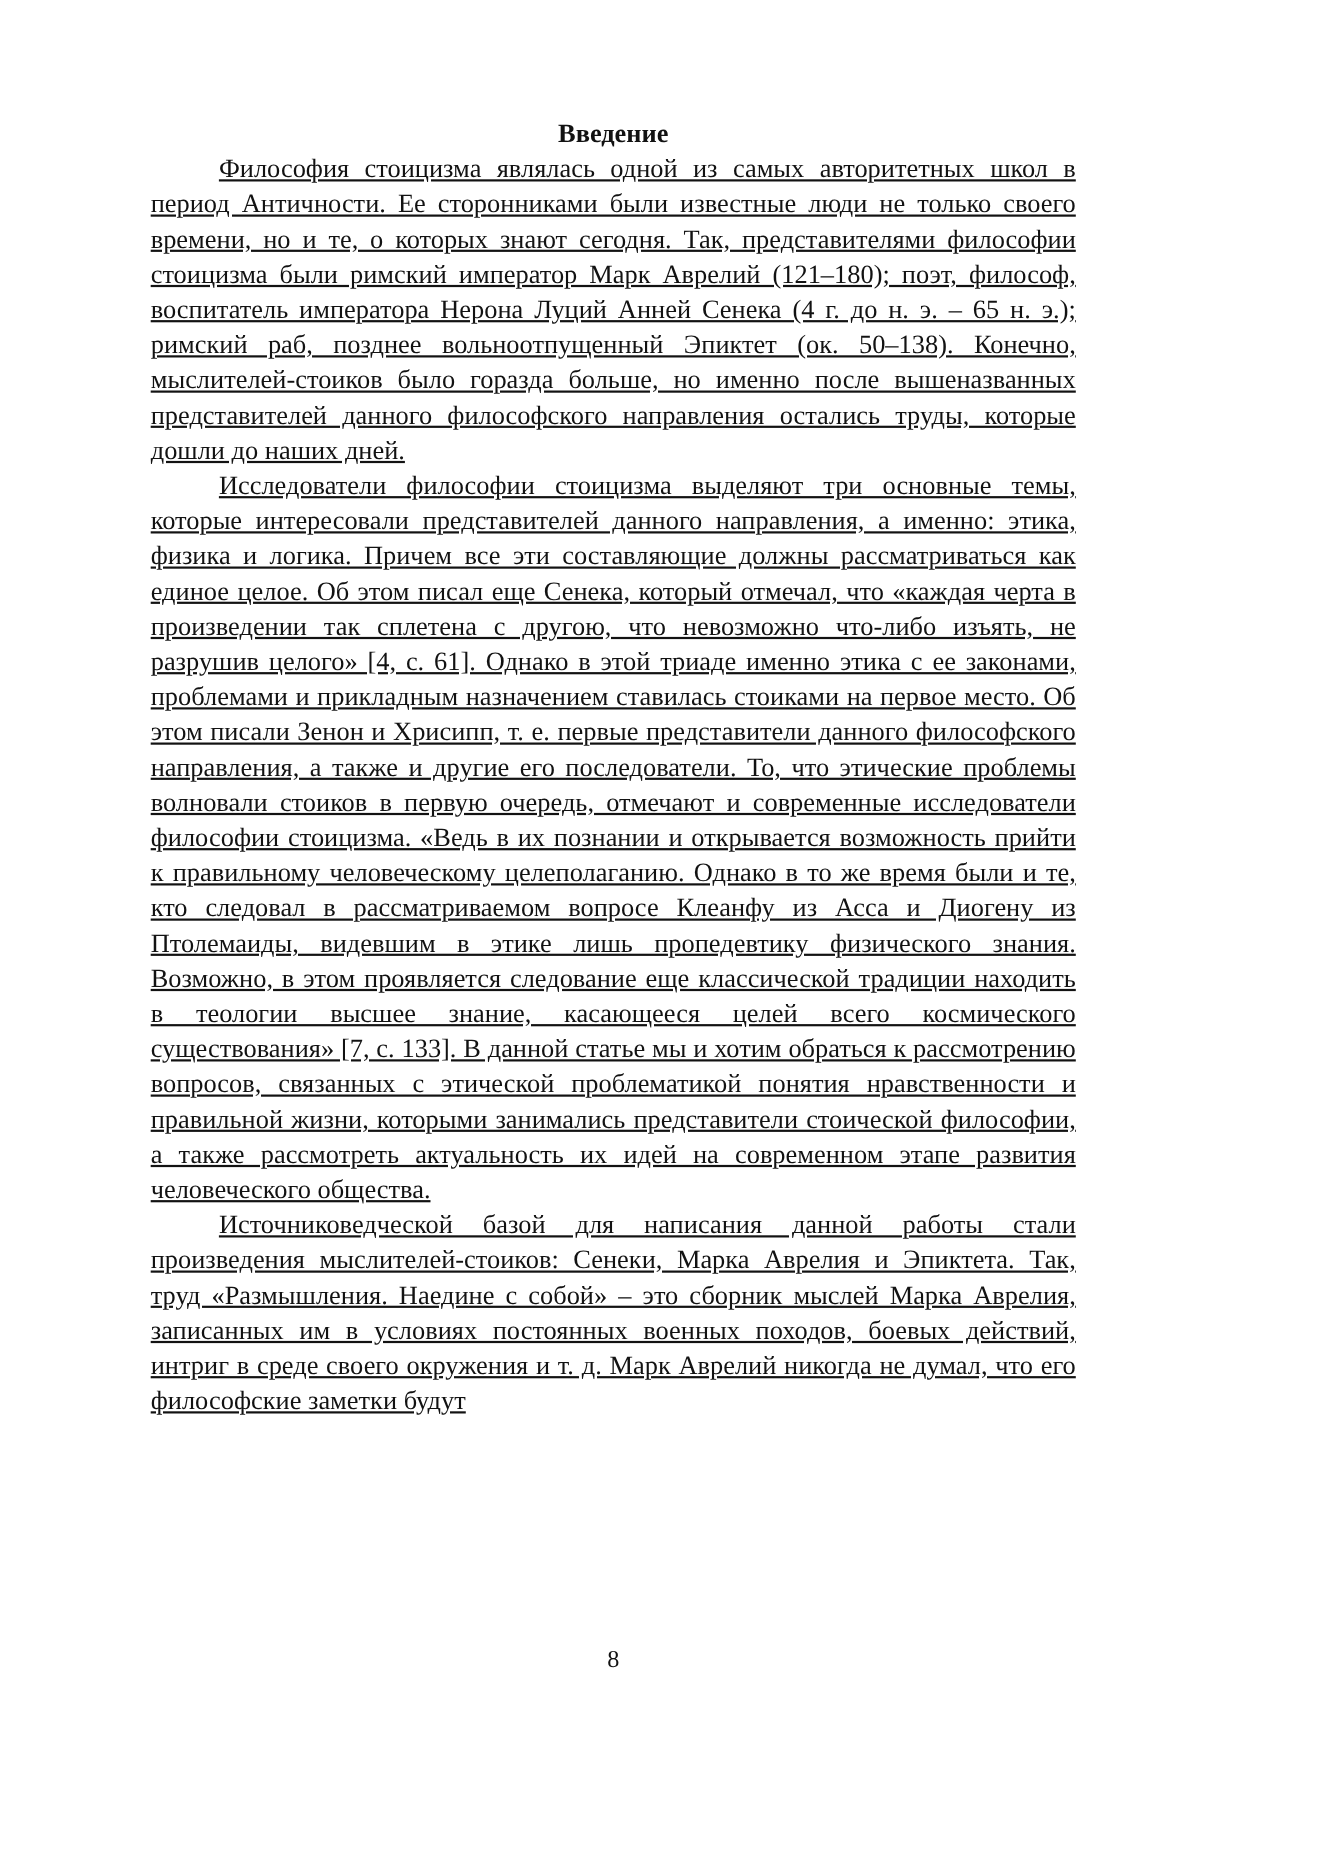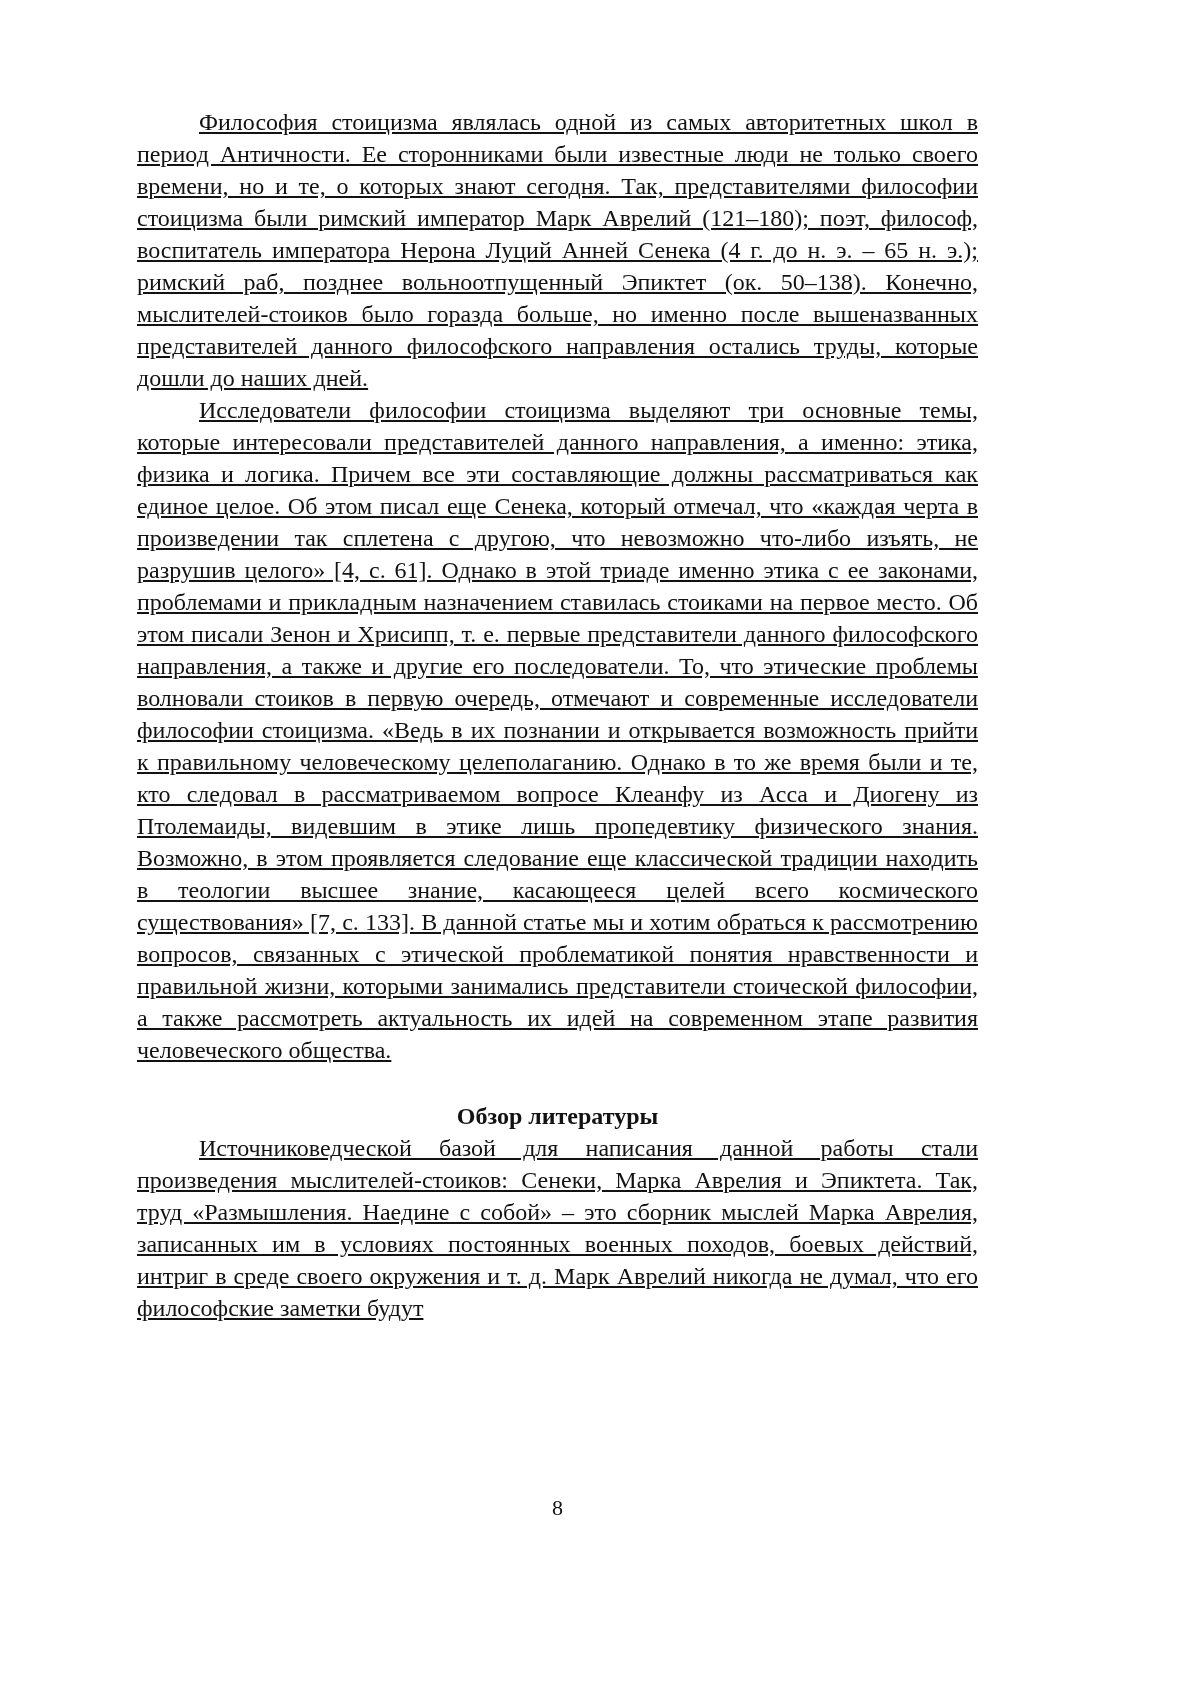--- a/index.html
+++ b/index.html
@@ -53,25 +53,25 @@
       line-height: 28px;
       color: #121212;
     }
   </style>
 </head>
 <body>
 
 <div class="page">
   <div class="content">
 
+    <h2 class="heading">Введение</h2>
 
     <p class="para">Философия стоицизма являлась одной из самых авторитетных школ в период Античности. Ее сторонниками были известные люди не только своего времени, но и те, о которых знают сегодня. Так, представителями философии стоицизма были римский император Марк Аврелий (121–180); поэт, философ, воспитатель императора Нерона Луций Анней Сенека (4 г. до н. э. – 65 н. э.); римский раб, позднее вольноотпущенный Эпиктет (ок. 50–138). Конечно, мыслителей-стоиков было горазда больше, но именно после вышеназванных представителей данного философского направления остались труды, которые дошли до наших дней.</p>
 
     <p class="para">Исследователи философии стоицизма выделяют три основные темы, которые интересовали представителей данного направления, а именно: этика, физика и логика. Причем все эти составляющие должны рассматриваться как единое целое. Об этом писал еще Сенека, который отмечал, что «каждая черта в произведении так сплетена с другою, что невозможно что-либо изъять, не разрушив целого» [4, с. 61]. Однако в этой триаде именно этика с ее законами, проблемами и прикладным назначением ставилась стоиками на первое место. Об этом писали Зенон и Хрисипп, т. е. первые представители данного философского направления, а также и другие его последователи. То, что этические проблемы волновали стоиков в первую очередь, отмечают и современные исследователи философии стоицизма. «Ведь в их познании и открывается возможность прийти к правильному человеческому целеполаганию. Однако в то же время были и те, кто следовал в рассматриваемом вопросе Клеанфу из Асса и Диогену из Птолемаиды, видевшим в этике лишь пропедевтику физического знания. Возможно, в этом проявляется следование еще классической традиции находить в теологии высшее знание, касающееся целей всего космического существования» [7, с. 133]. В данной статье мы и хотим обраться к рассмотрению вопросов, связанных с этической проблематикой понятия нравственности и правильной жизни, которыми занимались представители стоической философии, а также рассмотреть актуальность их идей на современном этапе развития человеческого общества.</p>
 
-    <h2 class="heading heading-gap">Обзор литературы</h2>
 
     <p class="para">Источниковедческой базой для написания данной работы стали произведения мыслителей-стоиков: Сенеки, Марка Аврелия и Эпиктета. Так, труд «Размышления. Наедине с собой» – это сборник мыслей Марка Аврелия, записанных им в условиях постоянных военных походов, боевых действий, интриг в среде своего окружения и т. д. Марк Аврелий никогда не думал, что его философские заметки будут</p>
 
   </div>
 
   <div class="page-number">8</div>
 </div>
 
 </body></html>

